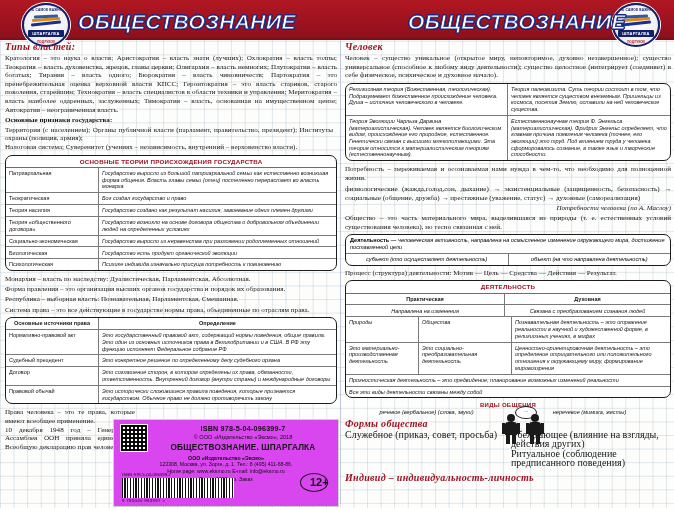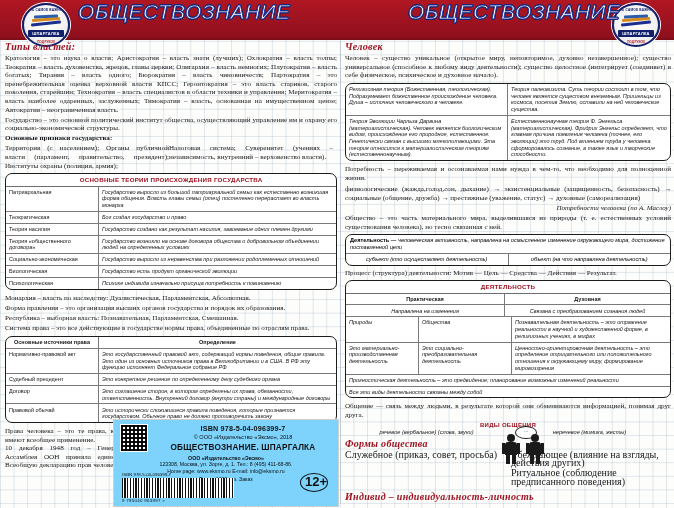--- a/index.html
+++ b/index.html
@@ -17,23 +17,23 @@
       linear-gradient(to right, rgba(120,150,175,.22) 1px, transparent 1px),
       linear-gradient(to bottom, rgba(120,150,175,.22) 1px, transparent 1px);
     background-size:13.6px 13.6px;
   }
   .banner{
     position:absolute;left:0;top:0;width:674px;height:38px;
     background:linear-gradient(180deg,#b01722 0%,#9d1220 60%,#8d101c 100%);
   }
   .banner-bottom-line{position:absolute;left:0;top:38px;width:674px;height:1.5px;background:#7d0e18;}
   .title{
-    position:absolute;top:0;
+    position:absolute;top:10px;
     font-family:"Liberation Sans", sans-serif;
-    font-weight:normal;font-style:italic;
+    font-weight:bold;font-style:italic;
     font-size:21px;letter-spacing:.4px;
     color:#ffffff;
     -webkit-text-stroke:0.8px #1b2f8f;
     text-shadow:0 1px 0 #12206b, 1px 0 0 #12206b, -1px 0 0 #12206b, 0 -1px 0 #12206b;
     white-space:nowrap;
   }
   #title-left{left:78px;}
   #title-right{left:408px;}
 
   .logo{
@@ -63,21 +63,21 @@
 
   p.txt{margin:0 0 1.5px 0;font-size:7.1px;line-height:8.6px;color:#17171a;text-align:justify;}
   .script{
     font-family:"Liberation Serif", serif;font-style:italic;font-weight:bold;
     color:#9d1220;font-size:10px;margin:0 0 2px 0;letter-spacing:.3px;
   }
   .script.center{text-align:left;}
   .lead{font-weight:bold;}
 
   
-  .two-col{display:flex;margin:1px 4px 3px 0;}
+  .two-col{display:flex;margin:1px 4px 3px 0;flex-direction:column;}
   .two-col > div{flex:1;font-size:7.1px;line-height:8.6px;color:#17171a;text-align:justify;}
 
   
   .tbl{
     border:1.4px solid #1c1c1c;border-radius:7px;overflow:hidden;
     background:#ffffff;margin:3px 0 4px 0;
   }
   .tbl-head{
     text-align:center;font-family:"Liberation Sans",sans-serif;font-weight:bold;
     font-size:6.2px;letter-spacing:.25px;color:#9d1220;padding:2.2px 2px;
@@ -125,21 +125,21 @@
   .fig .larm{position:absolute;left:-1px;top:9px;width:3px;height:11px;background:#1a1a1a;}
   .fig .rarm{position:absolute;left:14px;top:9px;width:3px;height:11px;background:#1a1a1a;}
   #fig-a{left:6px;top:8px;}
   #fig-b{left:30px;top:8px;}
   .bubble{position:absolute;left:18px;top:0px;width:20px;height:11px;border:1.2px solid #1a1a1a;border-radius:50%;background:#fff;}
   .bubble span{display:block;text-align:center;font-size:5px;line-height:10px;color:#1a1a1a;}
 
   
   .imprint{
     position:absolute;left:113px;top:419px;width:224px;height:86px;
-    background:#7dd3fc;border:1px solid #cfcfcf;
+    background:#d946ef;border:1px solid #cfcfcf;
   }
   .imp-top{display:flex;align-items:flex-start;padding:4px 6px 0 6px;gap:6px;}
   .qr{width:26px;height:26px;flex:none;
       background:
         repeating-linear-gradient(90deg,#111 0 2px,#fff 2px 4px),
         repeating-linear-gradient(0deg,#111 0 2px,#fff 2px 4px);
       background-blend-mode:multiply;border:1px solid #fff;}
   .imp-right{flex:1;text-align:center;}
   .isbn{font-family:"Liberation Sans",sans-serif;font-weight:bold;font-size:7.2px;color:#111;letter-spacing:.2px;}
   .copy{font-family:"Liberation Sans",sans-serif;font-size:5.6px;color:#111;margin-top:1px;}
@@ -147,21 +147,21 @@
   .pub{text-align:center;font-family:"Liberation Sans",sans-serif;font-size:5.2px;color:#111;line-height:6.4px;margin-top:3px;}
   .pub .b{font-weight:bold;}
   .barcode-wrap{position:absolute;left:8px;bottom:3px;}
   .bc-isbn{font-family:"Liberation Sans",sans-serif;font-size:4.4px;color:#111;margin-bottom:1px;}
   .bars{height:20px;width:112px;
     background:repeating-linear-gradient(90deg,
       #111 0 1px, #fff 1px 2px, #111 2px 4px, #fff 4px 5px,
       #111 5px 6px, #fff 6px 8px, #111 8px 9px, #fff 9px 11px);}
   .bc-num{font-family:"Liberation Sans",sans-serif;font-size:4.4px;color:#111;margin-top:.5px;letter-spacing:.3px;}
   .age{position:absolute;right:10px;bottom:14px;width:26px;height:17px;border:1.2px solid #111;border-radius:50%;}
-  .age span{display:block;text-align:right;font-family:"Liberation Sans",sans-serif;font-weight:bold;font-size:13px;line-height:16px;color:#111;}
+  .age span{display:block;text-align:left;font-family:"Liberation Sans",sans-serif;font-weight:bold;font-size:11px;line-height:16px;color:#111;padding-left:9px;}
 </style>
 </head>
 <body>
 
 <div class="page"></div>
 
 <div class="banner"></div>
 <div class="banner-bottom-line"></div>
 
 <div class="logo" id="logo-left">
@@ -192,21 +192,20 @@
 <div class="title" id="title-left">ОБЩЕСТВОЗНАНИЕ</div>
 <div class="title" id="title-right">ОБЩЕСТВОЗНАНИЕ</div>
 
 <div class="divider"></div>
 
 <div class="col" id="col-left">
 
   <div class="script center">Типы властей:</div>
 
   <p class="txt">Кратология – это наука о власти; Аристократия – власть знати (лучших); Охлократия – власть толпы; Теократия – власть духовенства, жрецов, главы церкви; Олигархия – власть немногих; Плутократия – власть богатых; Тирания – власть одного; Бюрократия – власть чиновничеств; Партократия – это пренебрежительная оценка верховной власти КПСС; Геронтократия – это власть стариков, старого поколения, старейшин; Технократия – власть специалистов в области техники и управления; Меритократия – власть наиболее одаренных, заслуженных; Тимократия – власть, основанная на имущественном цензе; Автократия – неограниченная власть.</p>
-  <p class="txt">Государство – это основной политический институт общества, осуществляющий управление им и охрану его социально-экономической структуры.</p>
   <p class="txt lead">Основные признаки государства:</p>
 
   <div class="two-col">
     <div>Территория (с населением); Органы публичной власти (парламент, правительство, президент); Институты охраны (полиция, армия);</div>
     <div>Налоговая система; Суверенитет (учениях – независимость, внутренний – верховенство власти).</div>
   </div>
 
   <div class="tbl">
     <div class="tbl-head">ОСНОВНЫЕ ТЕОРИИ ПРОИСХОЖДЕНИЯ ГОСУДАРСТВА</div>
     <div class="trow">
@@ -355,21 +354,20 @@
       <div class="tc w-b it">Ценностно-ориентировочная деятельность – это определение отрицательного или положительного отношения к окружающему миру, формирование мировоззрения</div>
     </div>
     <div class="trow">
       <div class="tc w-b it">Прогностическая деятельность – это предвидение; планирование возможных изменений реальности</div>
     </div>
     <div class="trow">
       <div class="tc w-b it">Все эти виды деятельности связаны между собой</div>
     </div>
   </div>
 
-  <p class="txt">Общение — связь между людьми, в результате которой они обмениваются информацией, понимая друг друга.</p>
   <div class="vo-title">ВИДЫ ОБЩЕНИЯ</div>
   <div class="vo-row">
     <div>речевое (вербальное) (слова, звуки)</div>
     <div>неречевое (мимика, жесты)</div>
   </div>
 
   <div class="forms-wrap">
     <div class="script">Формы общества</div>
     <div class="figures">
       <div class="bubble">

